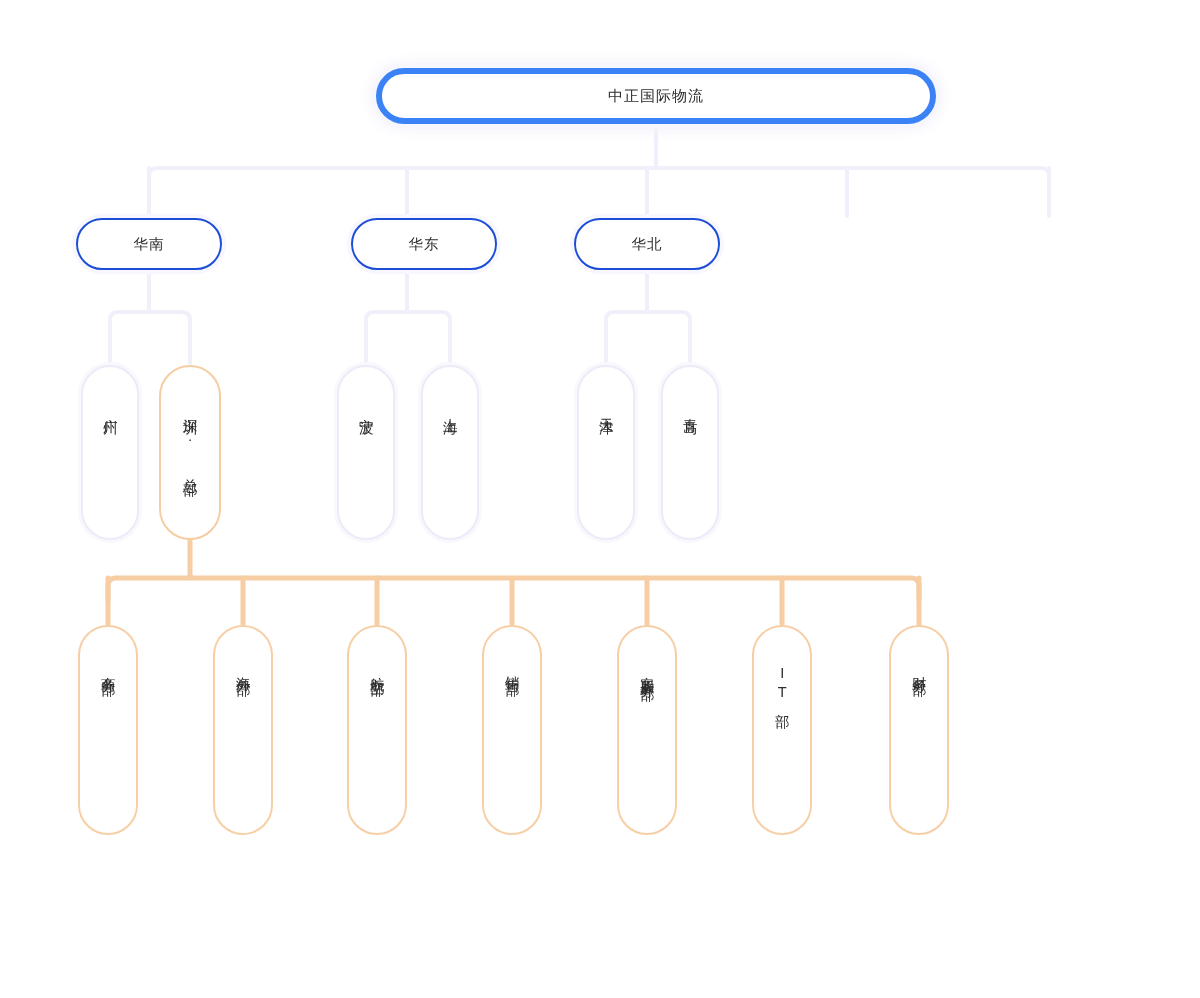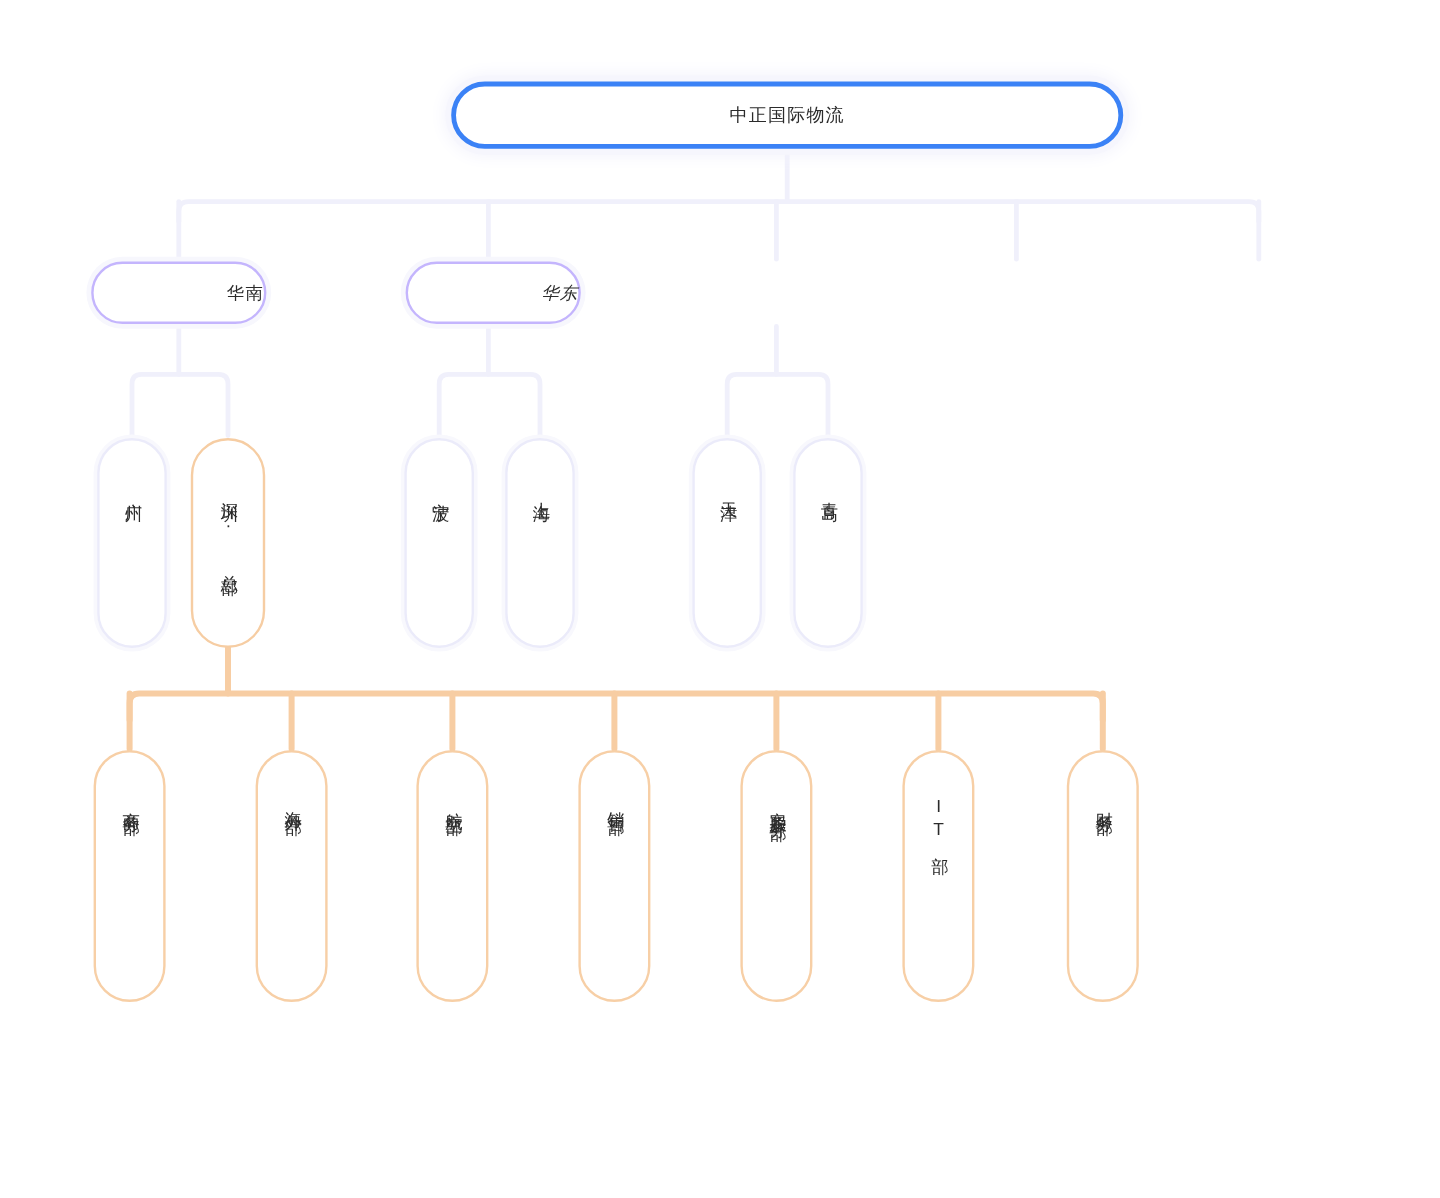--- a/index.html
+++ b/index.html
@@ -34,34 +34,33 @@
     display: flex;
     align-items: center;
     justify-content: center;
     background: #ffffff;
     color: #2b2b2b;
     text-align: center;
     z-index: 3;
   }
   
   .node.root {
-    border: 4px solid #3b82f6;
+    border: 6px solid #3b82f6;
     border-radius: 34px;
     box-shadow: 0 0 0 5px #f6f6fd, 0 0 14px 6px #f3f3fc;
     font-size: 15px;
     letter-spacing: 1px;
   }
   
   .node.region {
-    border: 2px solid #c4b5fd;
+    border: 2px solid #1d4ed8;
     border-radius: 28px;
     box-shadow: 0 0 0 4px #f7f7fd;
     font-size: 14.5px;
     letter-spacing: 1px;
-    justify-content: flex-end;
   }
   
   .node.city {
     border: 2px solid #ebebfa;
     border-radius: 32px;
     box-shadow: 0 0 0 3px #f8f8fd;
     font-size: 14.5px;
     align-items: flex-start;
     padding-top: 40px;
   }
@@ -128,24 +127,27 @@
   </svg>
 
   <div class="node root" style="left:376px; top:68px; width:560px; height:56px;">
     <span class="htext">中正国际物流</span>
   </div>
 
   <div class="node region" style="left:76px; top:218px; width:146px; height:52px;">
     <span class="htext">华南</span>
   </div>
 
-  <div class="node region" style="left:338px; top:218px; width:146px; height:52px;font-style:italic;">
+  <div class="node region" style="left:351px; top:218px; width:146px; height:52px;">
     <span class="htext">华东</span>
   </div>
 
+  <div class="node region" style="left:574px; top:218px; width:146px; height:52px;">
+    <span class="htext">华北</span>
+  </div>
 
 
 
   <div class="node city" style="left:81px; top:365px; width:58px; height:175px;">
     <span class="vtext">广州</span>
   </div>
 
   <div class="node city highlight" style="left:159px; top:365px; width:62px; height:175px;">
     <span class="vtext">深圳 · 总部</span>
   </div>

